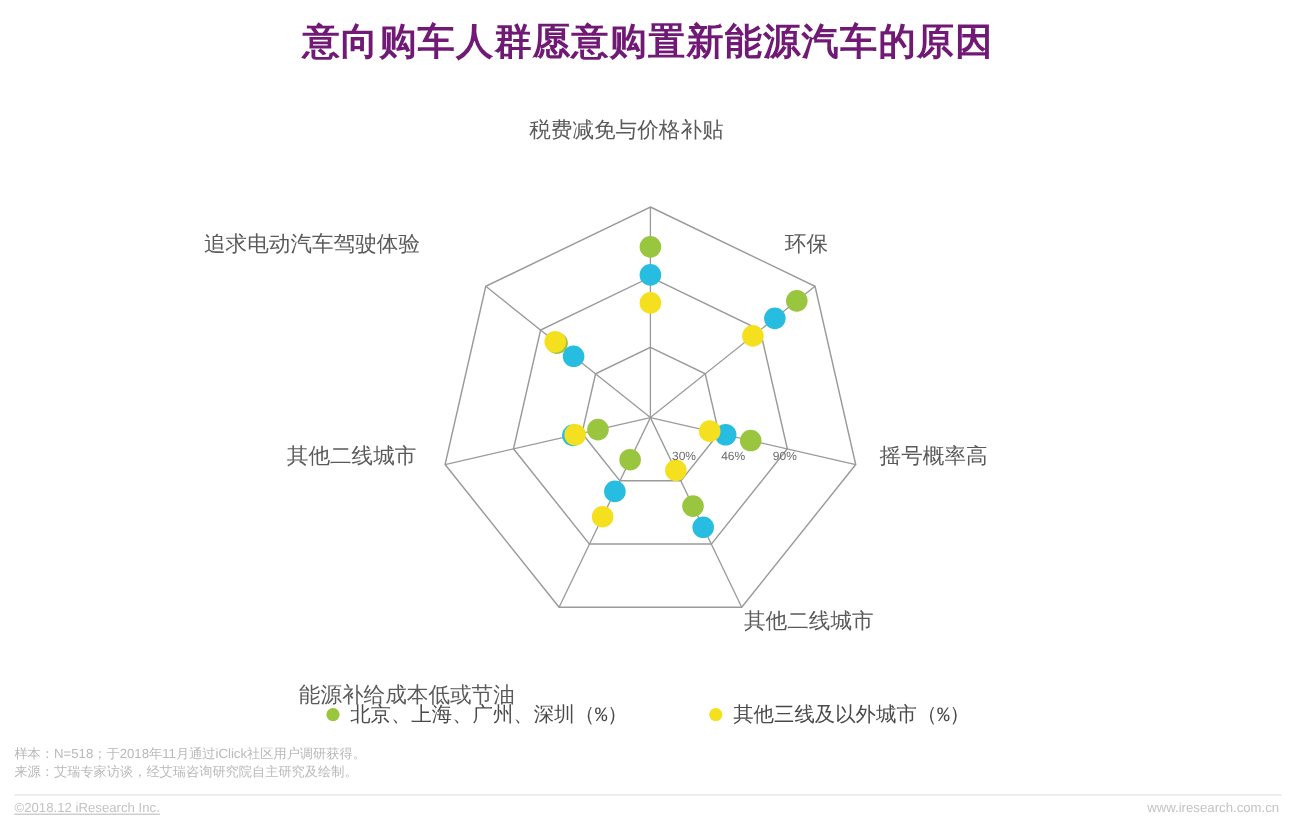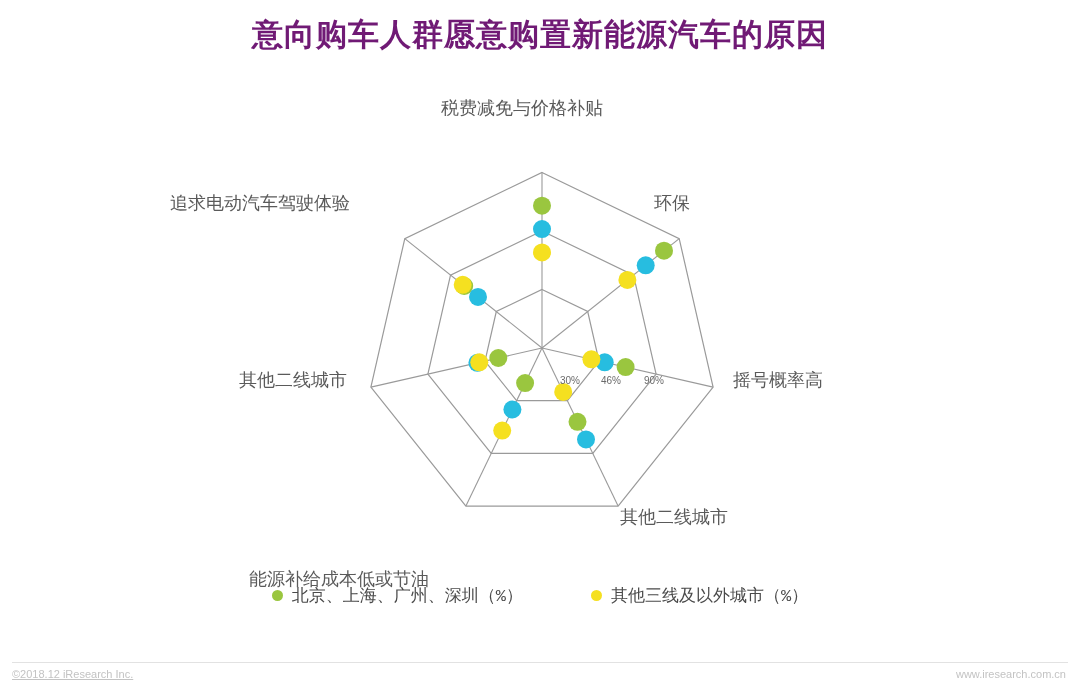--- a/index.html
+++ b/index.html
@@ -115,17 +115,19 @@
       <span class="legend-dot" style="background: rgb(154, 198, 63);"></span>
       <span class="legend-text">北京、上海、广州、深圳（%）</span>
     </div>
     <div class="legend-item">
       <span class="legend-dot" style="background: rgb(245, 224, 32);"></span>
       <span class="legend-text">其他三线及以外城市（%）</span>
     </div>
   </div>
 
 <div id="footnotes">
+  <div>样本：N=518；于2018年11月通过iClick社区用户调研获得。</div>
+  <div>来源：艾瑞专家访谈，经艾瑞咨询研究院自主研究及绘制。</div>
 </div>
 
 <div id="footer-rule"></div>
 <div id="copyright">©2018.12 iResearch Inc.</div>
 <div id="weburl">www.iresearch.com.cn</div>
 
 </body></html>

